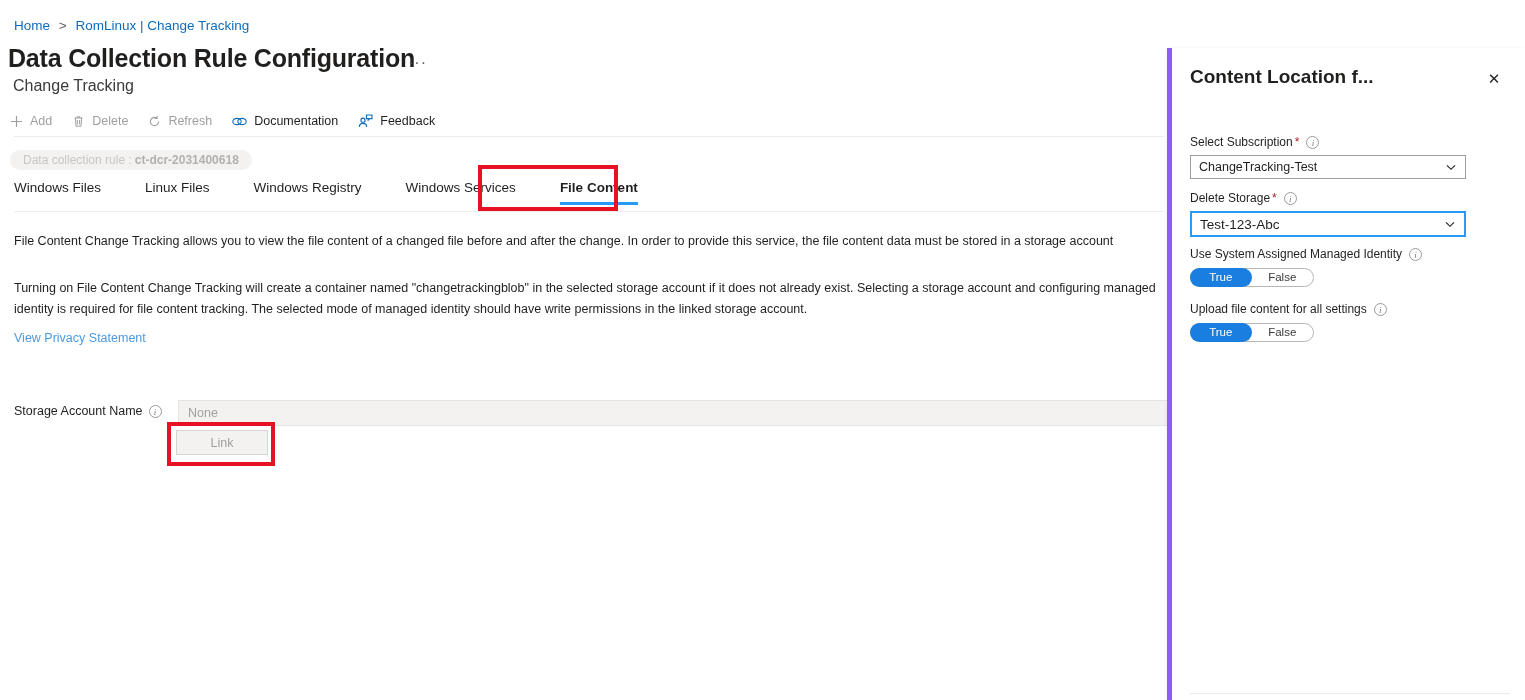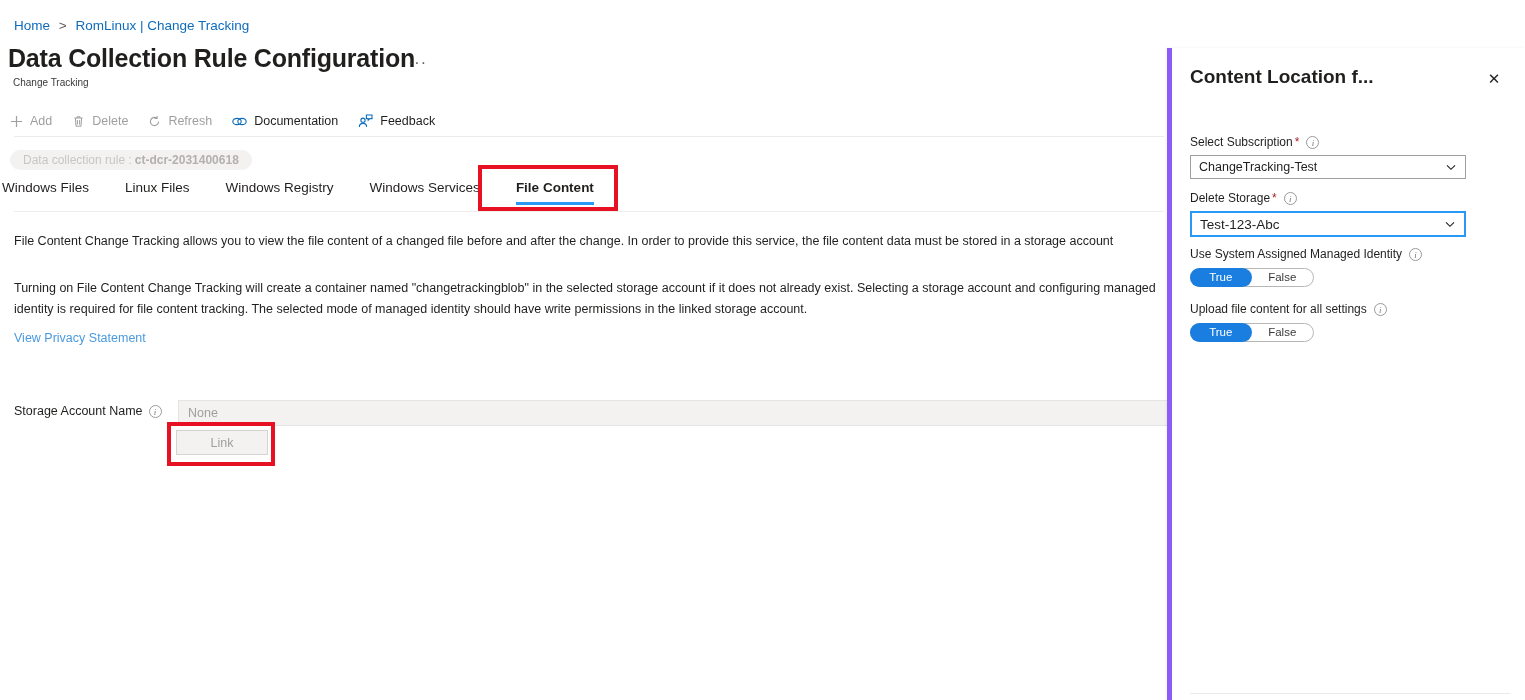--- a/index.html
+++ b/index.html
@@ -37,21 +37,21 @@
     font-size: 25px; font-weight: bold; letter-spacing: -0.2px;
     color: #201f1e; white-space: nowrap;
   }
   .title-ellipsis {
     position: absolute; left: 408px; top: 54px;
     font-size: 16px; color: #605e5c; letter-spacing: 1px;
     cursor: pointer;
   }
   .page-subtitle {
     position: absolute; left: 13px; top: 77px;
-    font-size: 10px; color: #3b3a39; white-space: nowrap;
+    font-size: 16px; color: #3b3a39; white-space: nowrap;
   }
 
   
   .cmdbar {
     position: absolute; left: 0; top: 106px;
     width: 1167px; height: 30px;
     display: flex; align-items: center;
   }
   .cmd {
     display: flex; align-items: center; gap: 7px;
@@ -73,22 +73,22 @@
     position: absolute; left: 10px; top: 150px;
     height: 20px; padding: 0 13px;
     display: flex; align-items: center;
     background: #f3f2f1; border-radius: 10px;
     font-size: 12px; color: #c8c6c4; white-space: nowrap;
   }
   .chip b { color: #b3b0ad; font-weight: bold; margin-left: 3px; }
 
   
   .tabs {
-    position: absolute; left: 0; top: 180px;
-    display: flex; align-items: flex-end; gap: 8px; justify-content: flex-end;
+    position: absolute; left: 12px; top: 180px;
+    display: flex; align-items: flex-end; gap: 16px; justify-content: flex-end;
   }
   .tab {
     position: relative;
     padding: 0 14px 10px 14px;
     font-size: 13.5px; color: #201f1e;
     white-space: nowrap; cursor: pointer;
   }
   .tab:first-child { padding-left: 2px; }
   .tab.active { font-weight: bold; }
   .tab.active::after {

